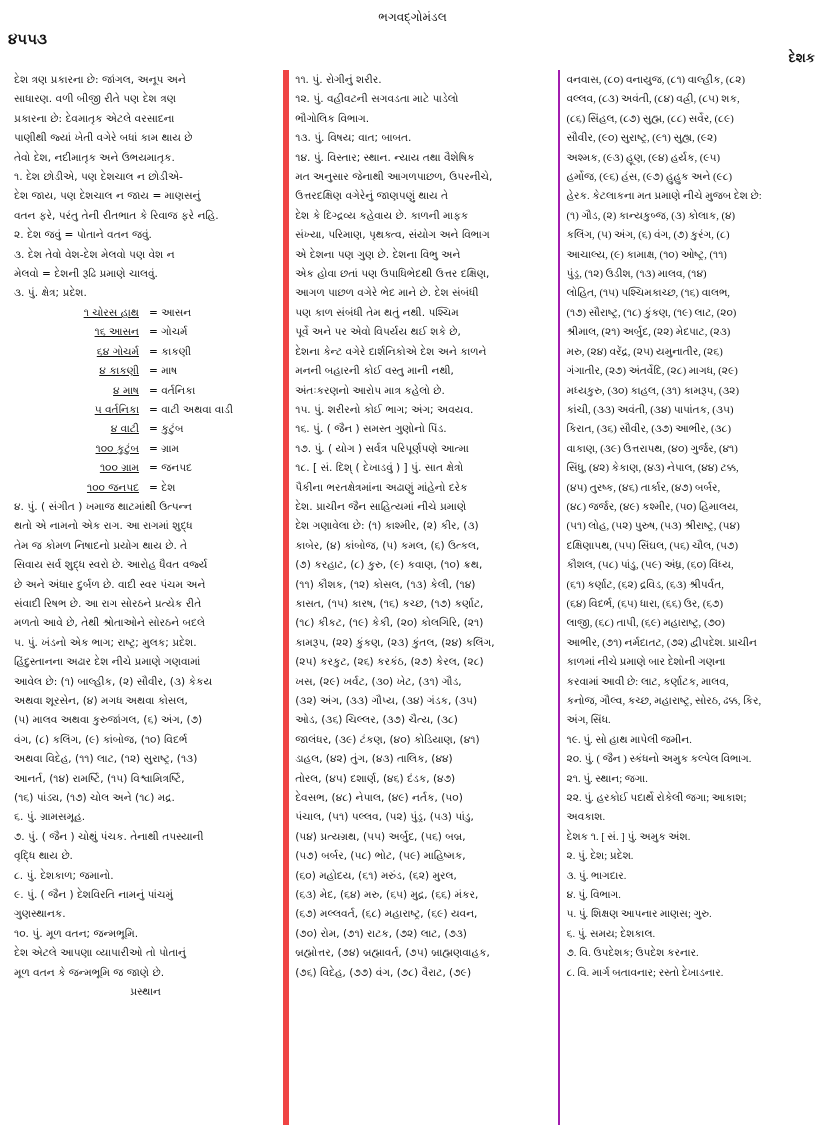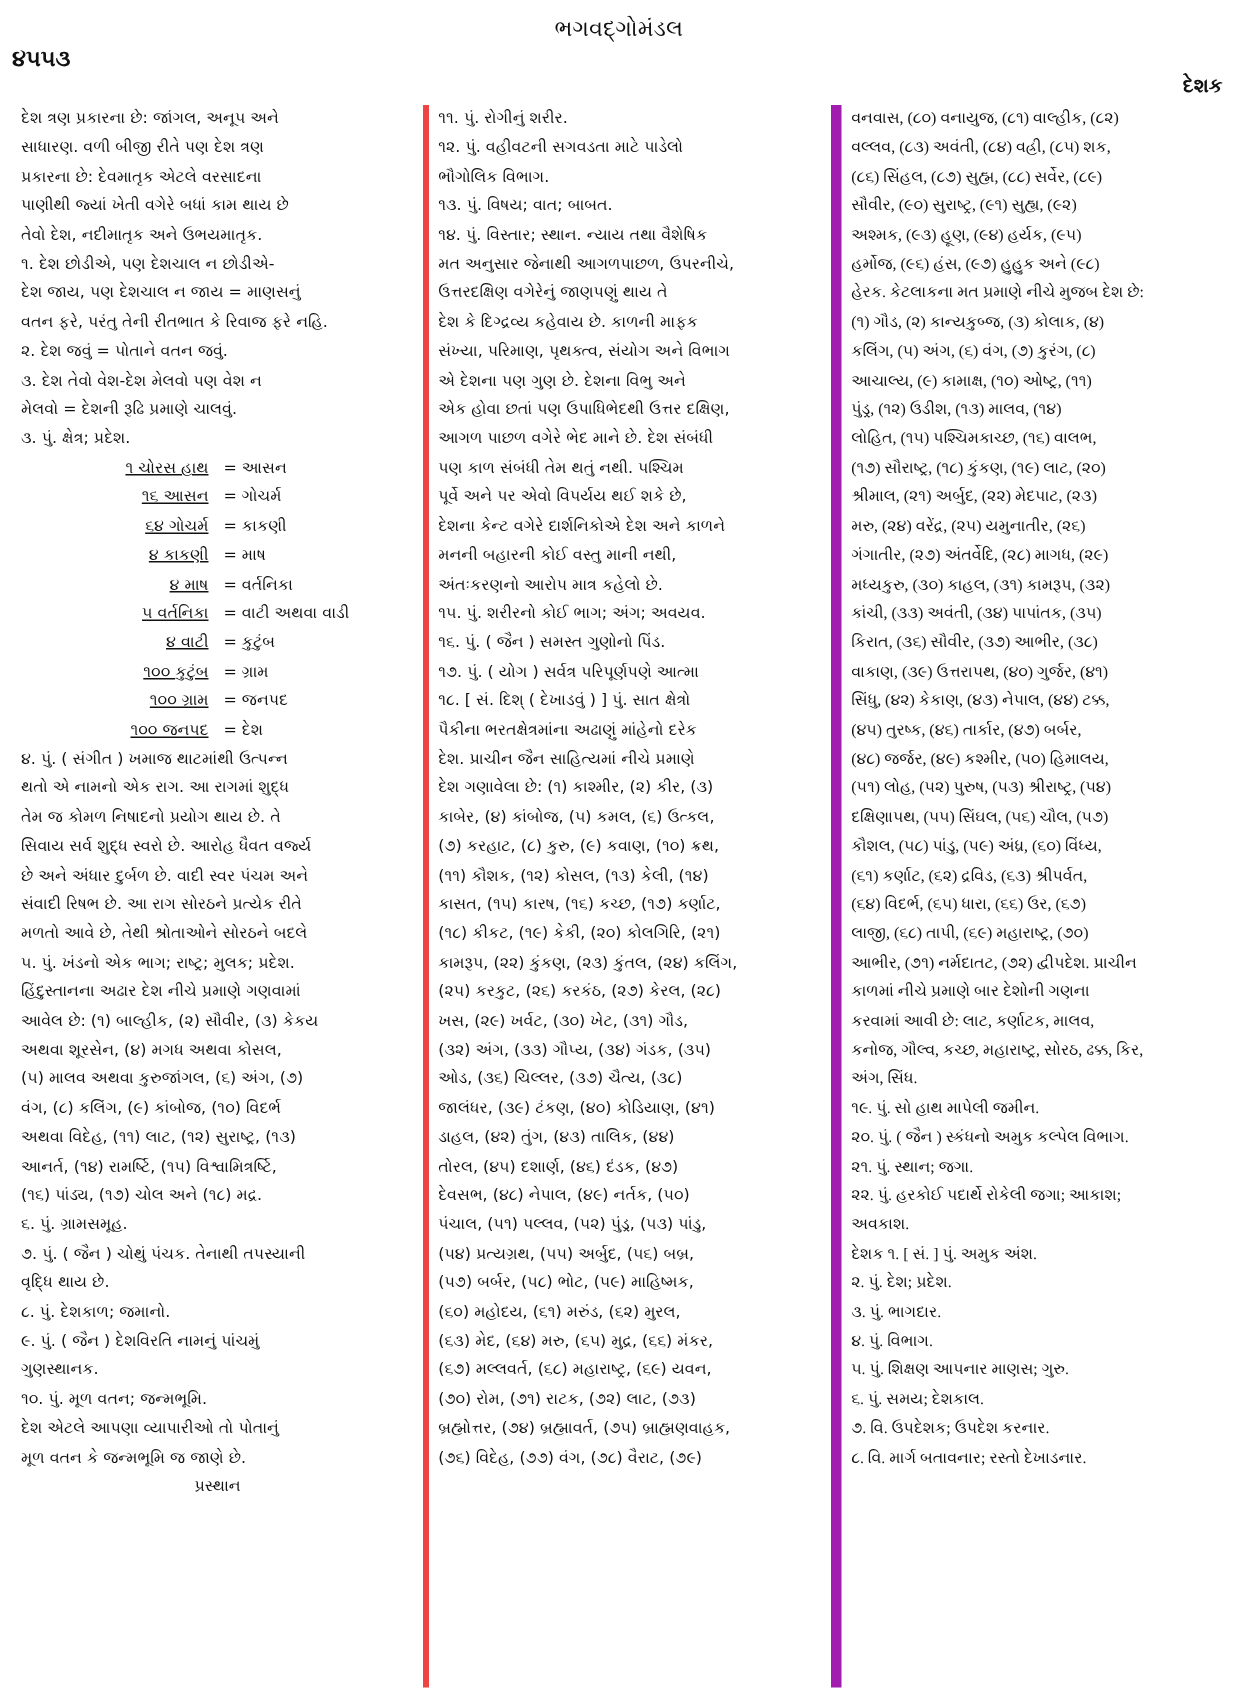--- a/index.html
+++ b/index.html
@@ -1,25 +1,25 @@
 <!DOCTYPE html>
 <html><head>
 <meta charset="utf-8">
 <style>
   html, body { margin:0; padding:0; background:#fff; }
   body { width:825px; height:1130px; position:relative; overflow:hidden;
          font-family:"DejaVu Sans", sans-serif; color:#111; }
   .page-header { position:absolute; top:0; left:0; width:825px; height:55px; }
   .page-num { position:absolute; left:8px; top:30px; font-weight:bold; font-size:15px; }
-  .page-title { position:absolute; left:0; right:0; top:10px; text-align:center; font-size:15px; }
+  .page-title { position:absolute; left:0; right:0; top:10px; text-align:center; font-size:12px; }
   .page-word { position:absolute; right:10px; top:50px; font-weight:bold; font-size:13px; }
   .columns { position:absolute; top:70px; left:8px; width:810px; height:1055px; display:flex; }
   .col { padding:0 6px; font-size:10.6px; line-height:19.4px; overflow:hidden; text-align:justify; }
-  .col1 { width:268px; border-right:4px solid #ef4444; }
-  .col2 { width:262px; border-right:7px solid #a21caf; }
+  .col1 { width:268px; border-right:6px solid #ef4444; }
+  .col2 { width:262px; border-right:2px solid #a21caf; }
   .col3 { width:250px;font-family:Liberation Serif, serif; }
   .line { white-space:nowrap; overflow:hidden; text-overflow:clip; }
   .right { text-align:center; }
   .table-row { display:flex; white-space:nowrap; }
   .t-left { width:125px; text-align:right; padding-right:10px;text-decoration:underline; }
   .t-right { flex:1; }
 </style>
 </head>
 <body>
 

